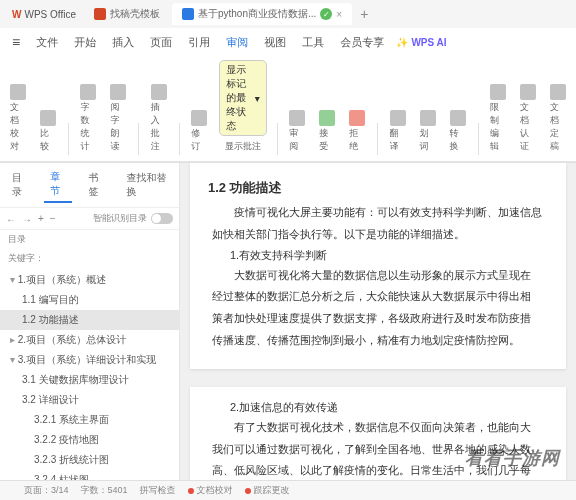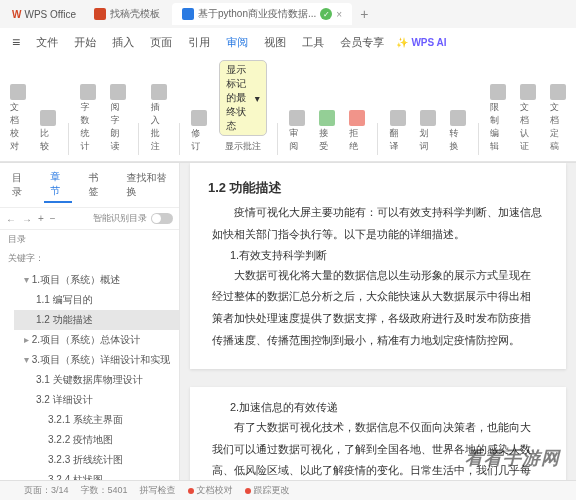--- a/index.html
+++ b/index.html
@@ -28,21 +28,21 @@
 .sidebar { width: 180px; border-right: 1px solid #e5e5e5; display: flex; flex-direction: column; font-size: 10px; }
 .sb-head { display: flex; align-items: center; gap: 10px; padding: 4px 6px; border-bottom: 1px solid #eee; }
 .sb-head span { padding: 3px 6px; cursor: pointer; color: #666; }
 .sb-head span.active { color: #2a7ae2; border-bottom: 2px solid #2a7ae2; }
 .sb-tools { display: flex; align-items:center; gap: 6px; padding: 4px 6px; border-bottom:1px solid #eee; color:#888; }
 .sb-toggle { margin-left:auto; display:flex; align-items:center; gap:4px; font-size:9px; }
 .sb-toggle .sw { width: 22px; height: 11px; background:#ccc; border-radius:6px; position:relative; }
 .sb-toggle .sw::after { content:""; position:absolute; width:9px; height:9px; background:#fff; border-radius:50%; top:1px; left:1px; }
 .sb-row { display:flex; gap:10px; padding: 3px 8px; color:#888; font-size:9px; }
 .outline { flex:1; overflow:auto; padding: 2px 0; }
-.outline-item { padding: 3px 4px 3px 10px; color: #555; cursor: pointer; white-space: nowrap; overflow: hidden; text-overflow: ellipsis; font-size: 10px; margin-left: 14px; }
+.outline-item { padding: 3px 4px 3px 10px; color: #555; cursor: pointer; white-space: nowrap; overflow: hidden; text-overflow: ellipsis; font-size: 10px; }
 .outline-item.lv1::before { content: "▸ "; color:#999; }
 .outline-item.expanded.lv1::before { content: "▾ "; }
 .outline-item.lv2 { padding-left: 22px; }
 .outline-item.lv3 { padding-left: 34px; }
 .outline-item.active { background: #e6e6e6; }
 .doc-area { flex:1; background: #f0f0f0; overflow: hidden; position: relative; }
 .page { background: #fff; margin: 0 auto 18px; width: 95%; padding: 10px 18px 16px; box-shadow: 0 1px 3px rgba(0,0,0,0.1); }
 .doc-h { font-size: 13px; font-weight: bold; margin: 6px 0; }
 .doc-p { font-size: 11px; line-height: 1.8; text-indent: 2em; margin: 2px 4px; }
 .doc-sub { font-size: 11px; text-indent: 2em; margin: 3px 0; }

